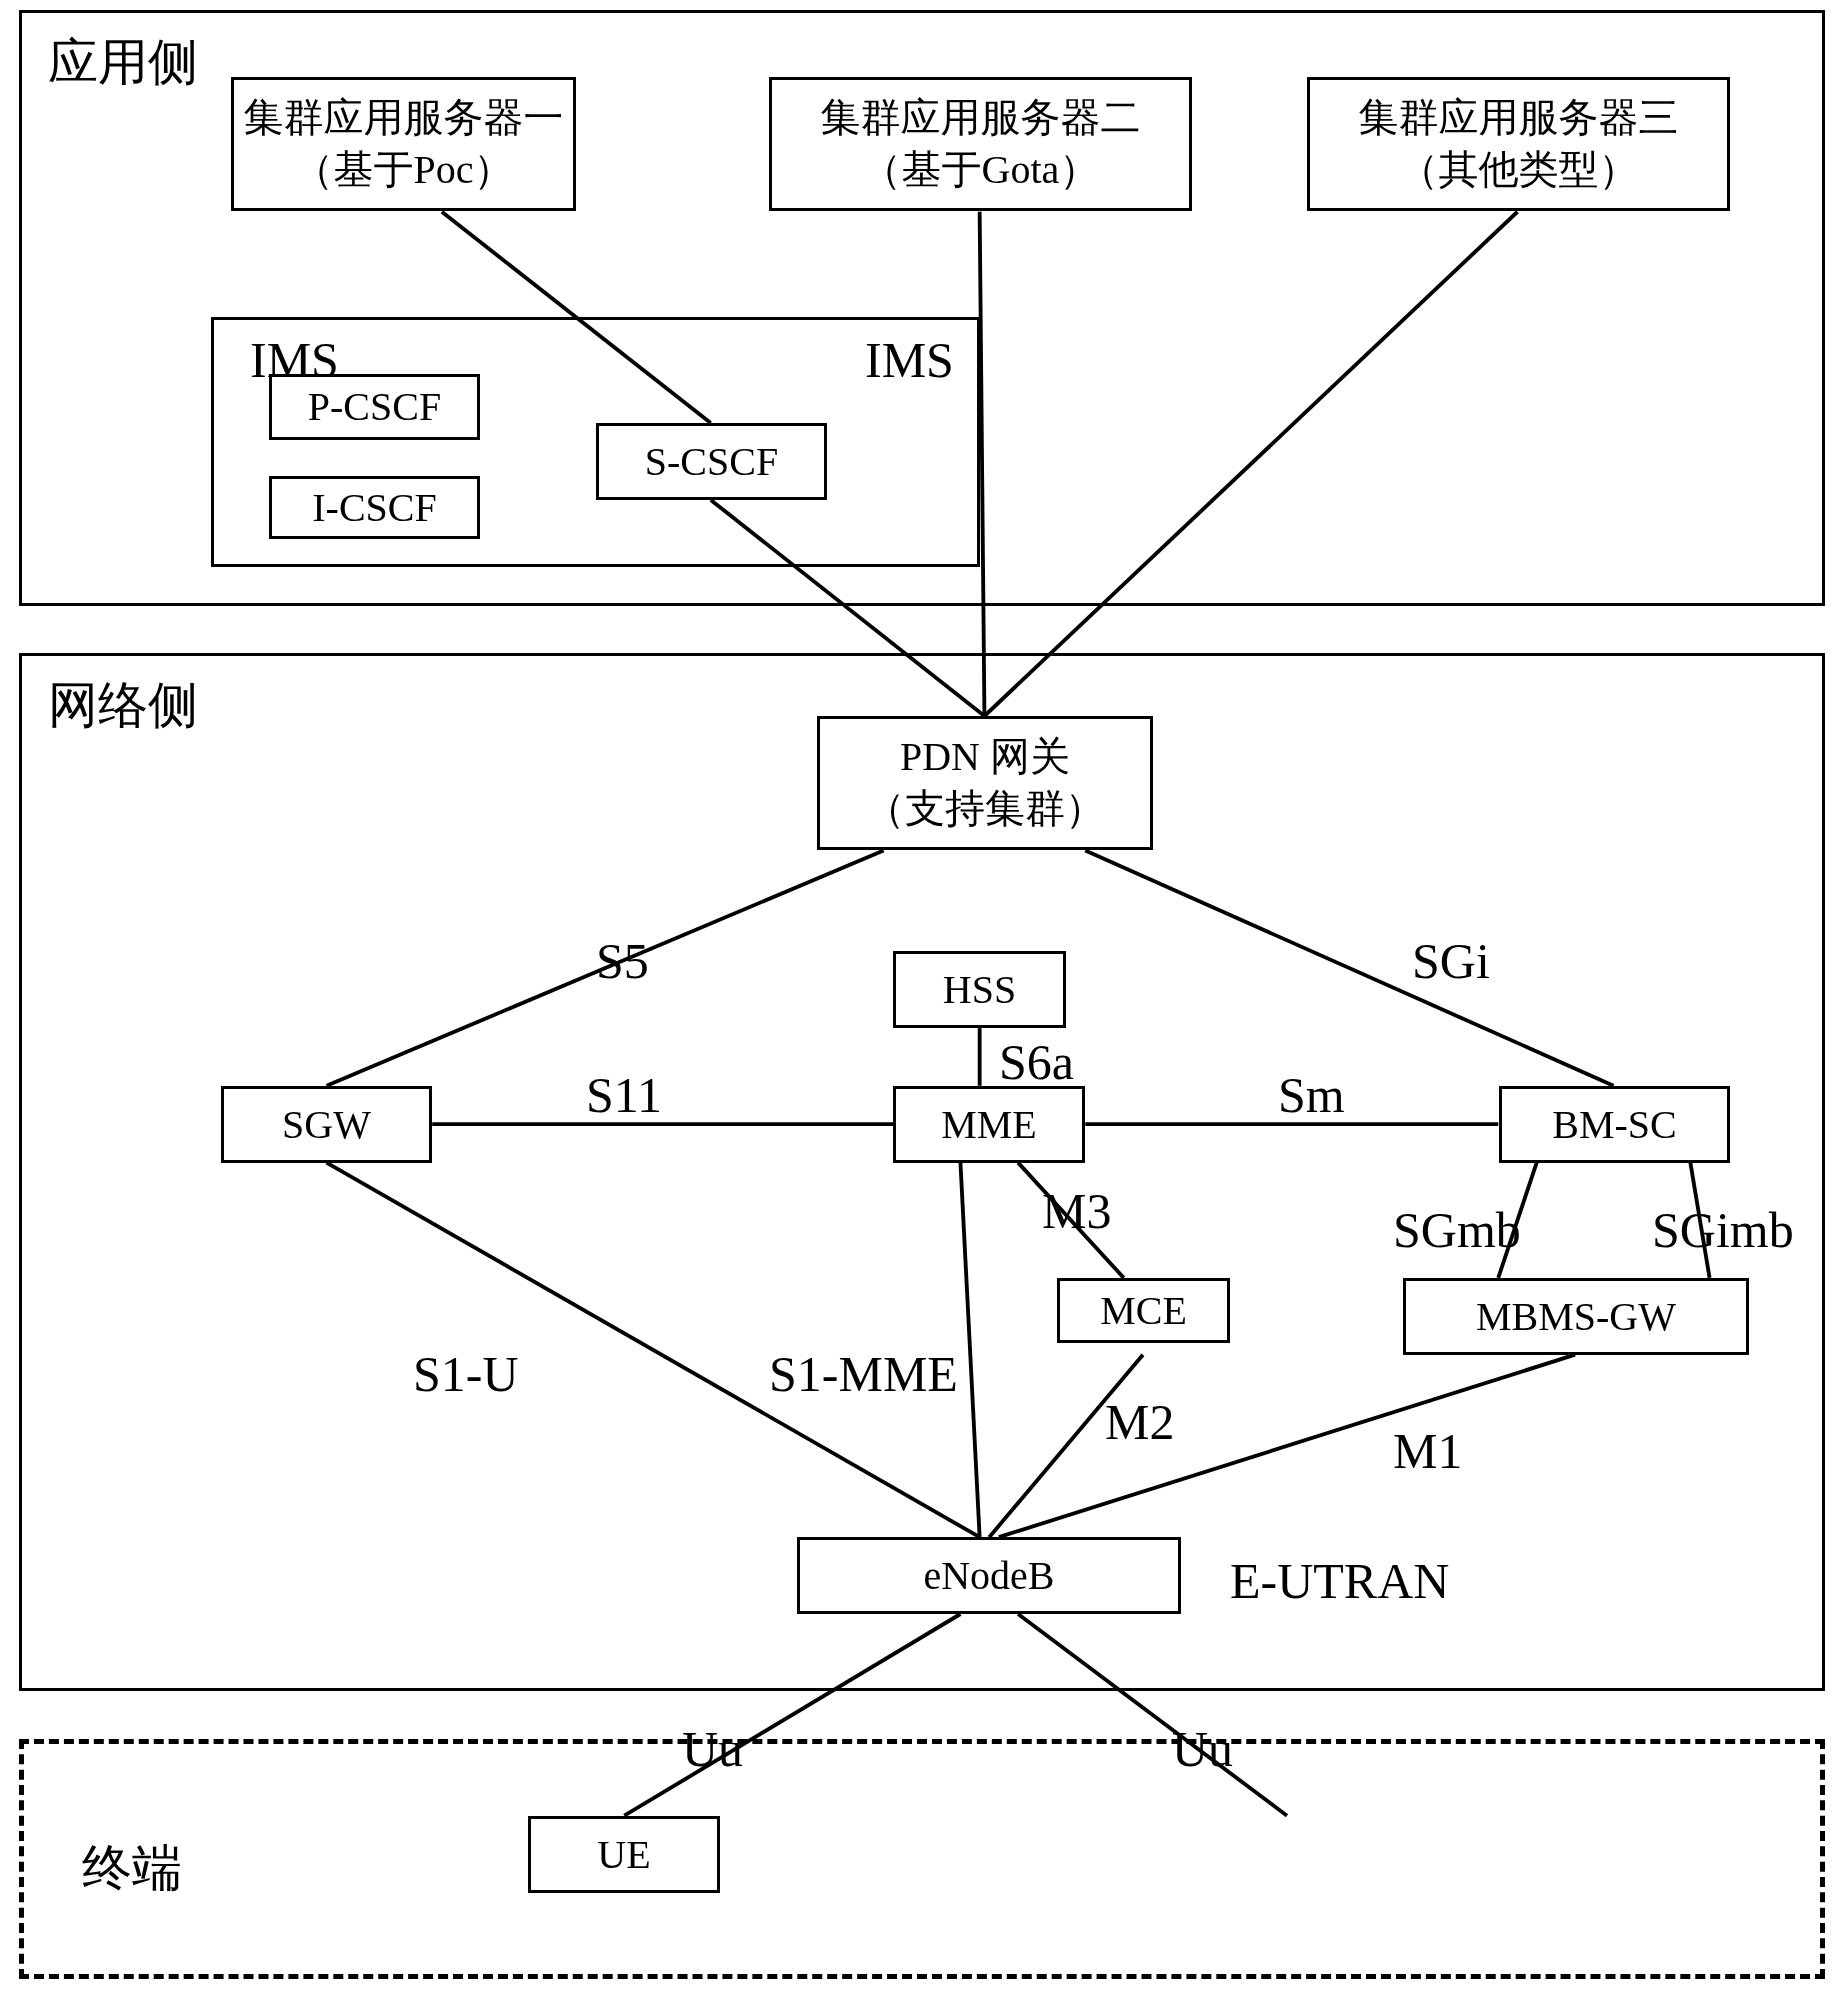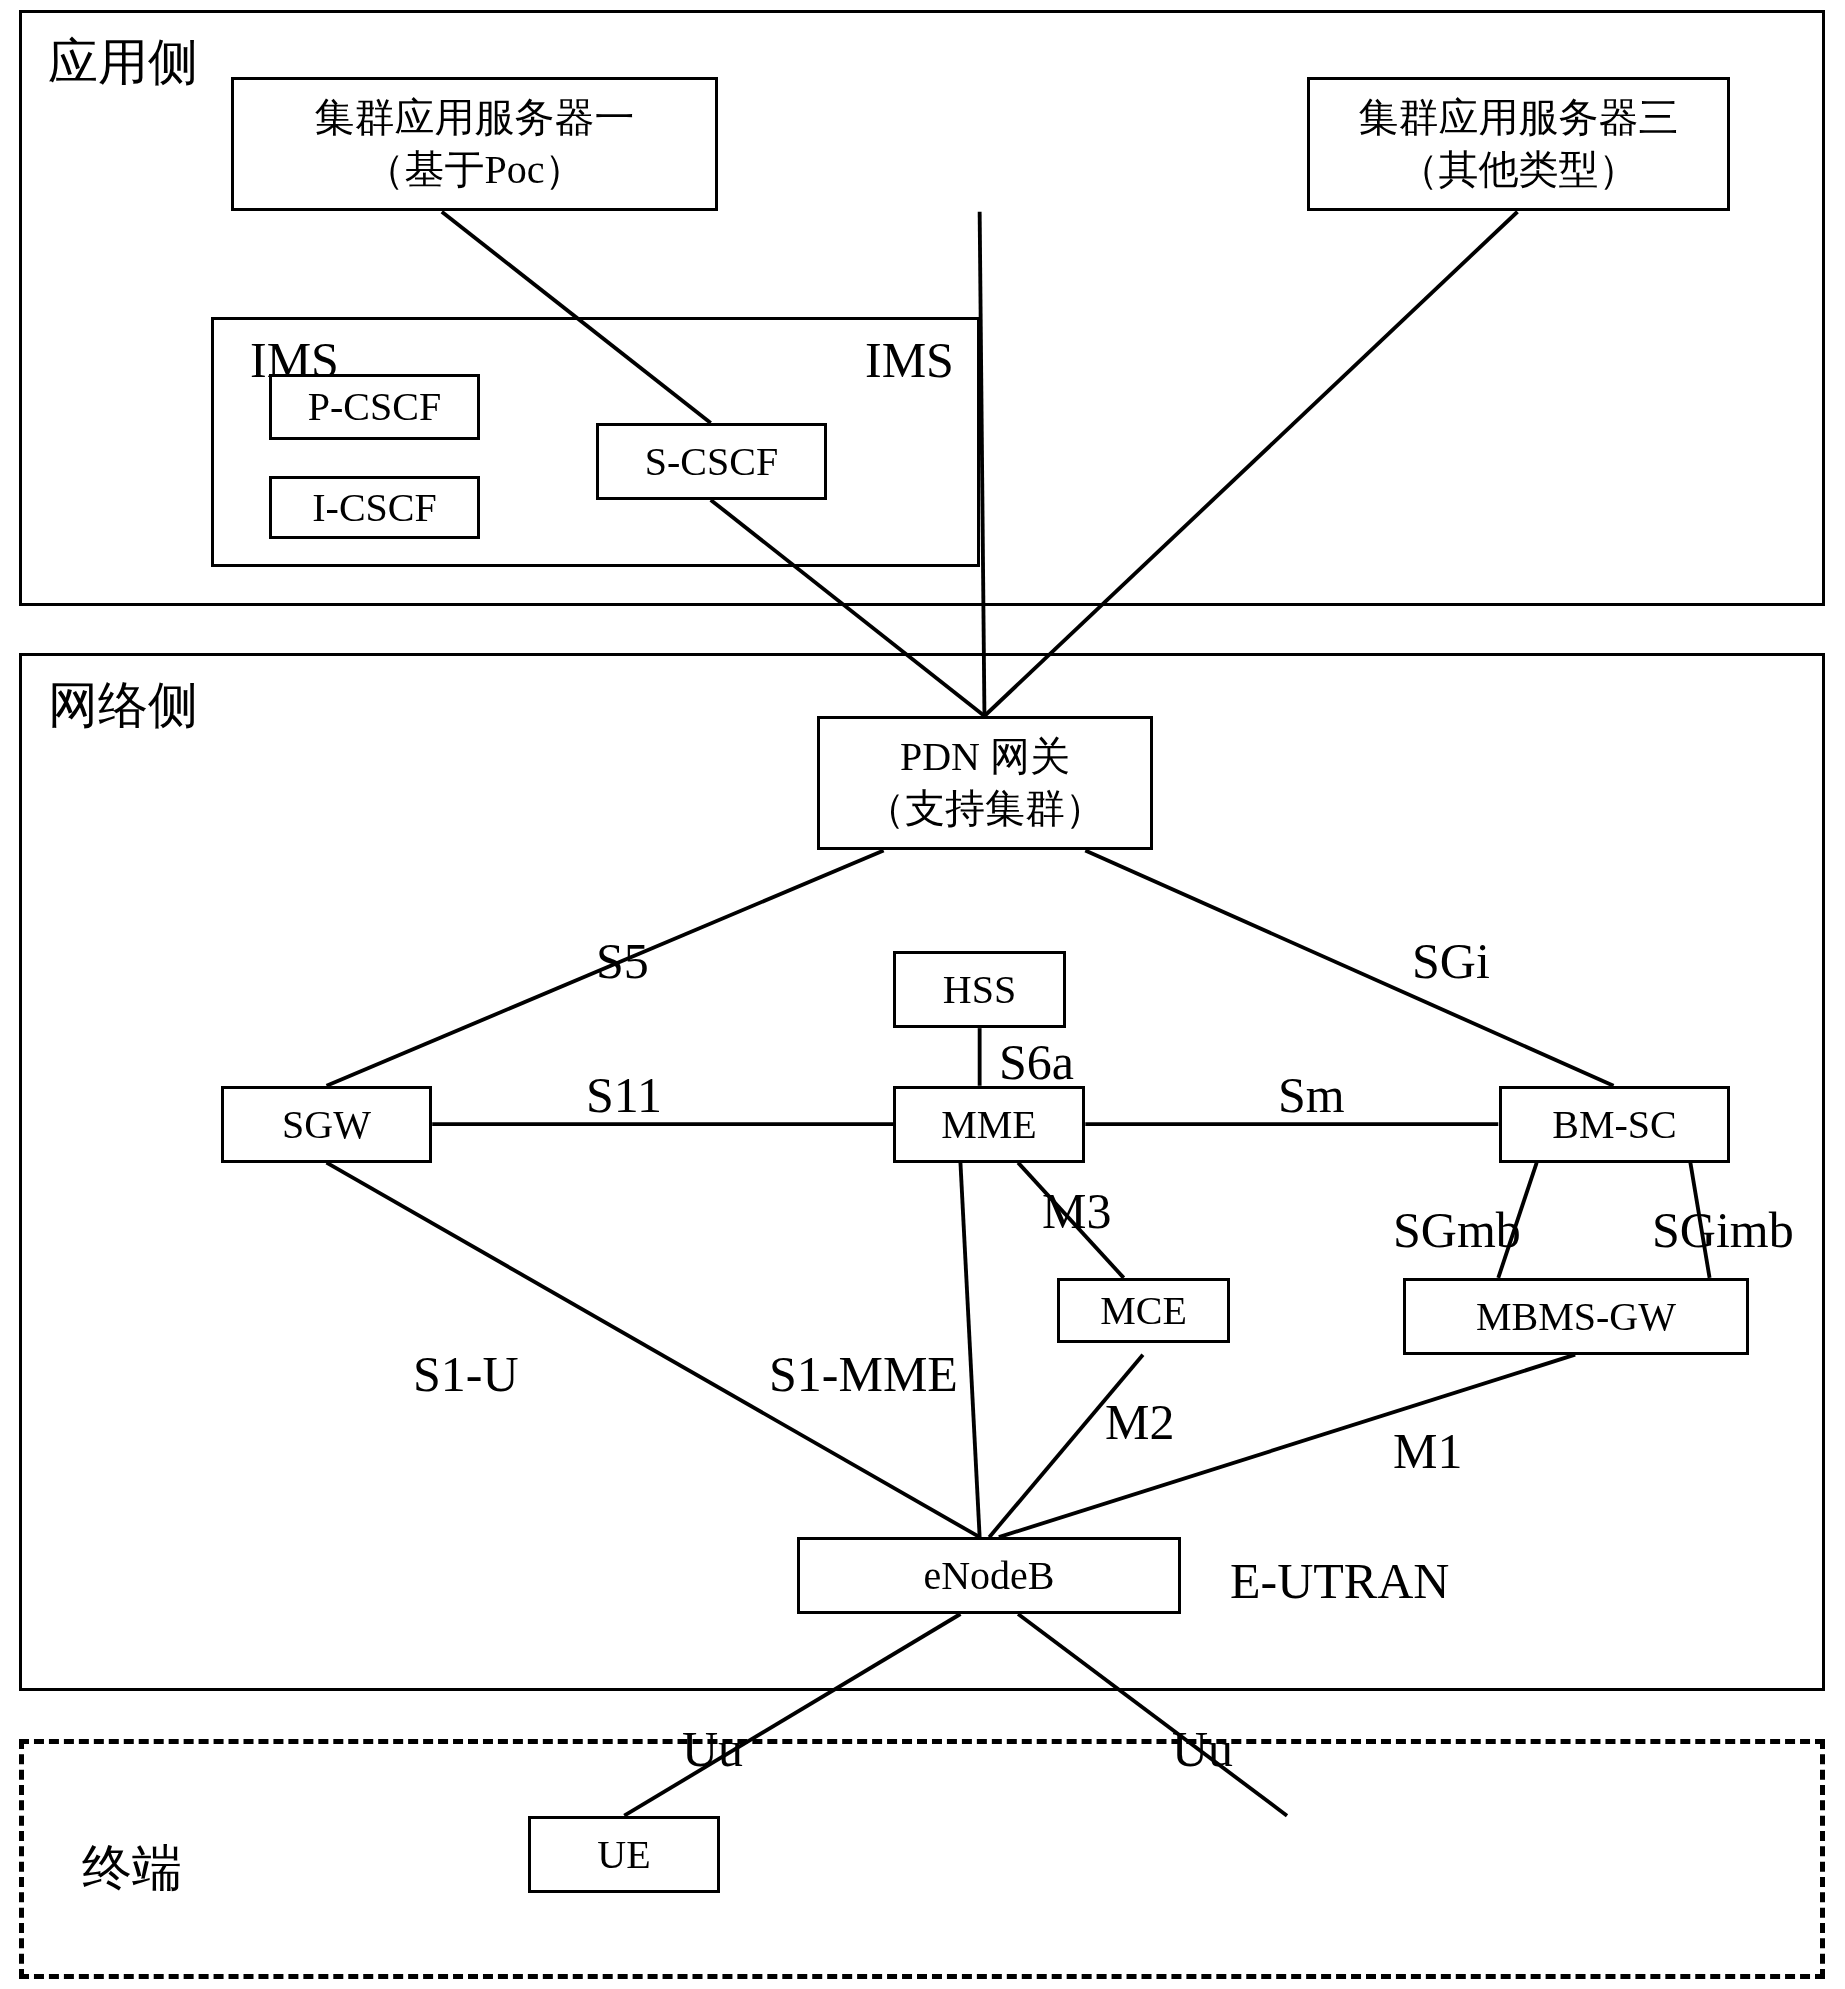--- a/index.html
+++ b/index.html
@@ -46,23 +46,27 @@
 <div class="canvas">
 
   <div class="section-border" style="left:19px; top:9.6px; width:1806px; height:596px;"></div>
   <div class="section-border" style="left:19px; top:653px; width:1806px; height:1038px;"></div>
   <div class="dashed-border" style="left:19px; top:1739px; width:1806px; height:240px;"></div>
 
   <div class="label" style="left:48px; top:29px;">应用侧</div>
   <div class="label" style="left:48px; top:672px;">网络侧</div>
   <div class="label" style="left:82px; top:1835px;">终端</div>
 
-  <div class="box" style="left:231px; top:77px; width:487px; height:134px;">
+  <div class="box" style="left:231px; top:77px; width:345px; height:134px;">
     <span>集群应用服务器一</span>
     <span>（基于Poc）</span>
+  </div>
+  <div class="box" style="left:769px; top:77px; width:423px; height:134px;">
+    <span>集群应用服务器二</span>
+    <span>（基于Gota）</span>
   </div>
   <div class="box" style="left:1307px; top:77px; width:423px; height:134px;">
     <span>集群应用服务器三</span>
     <span>（其他类型）</span>
   </div>
 
   <div class="section-border" style="left:211px; top:317px; width:769px; height:250px;"></div>
   <div class="label" style="left:250px; top:331px;">IMS</div>
   <div class="label" style="left:865px; top:331px;">IMS</div>
 

